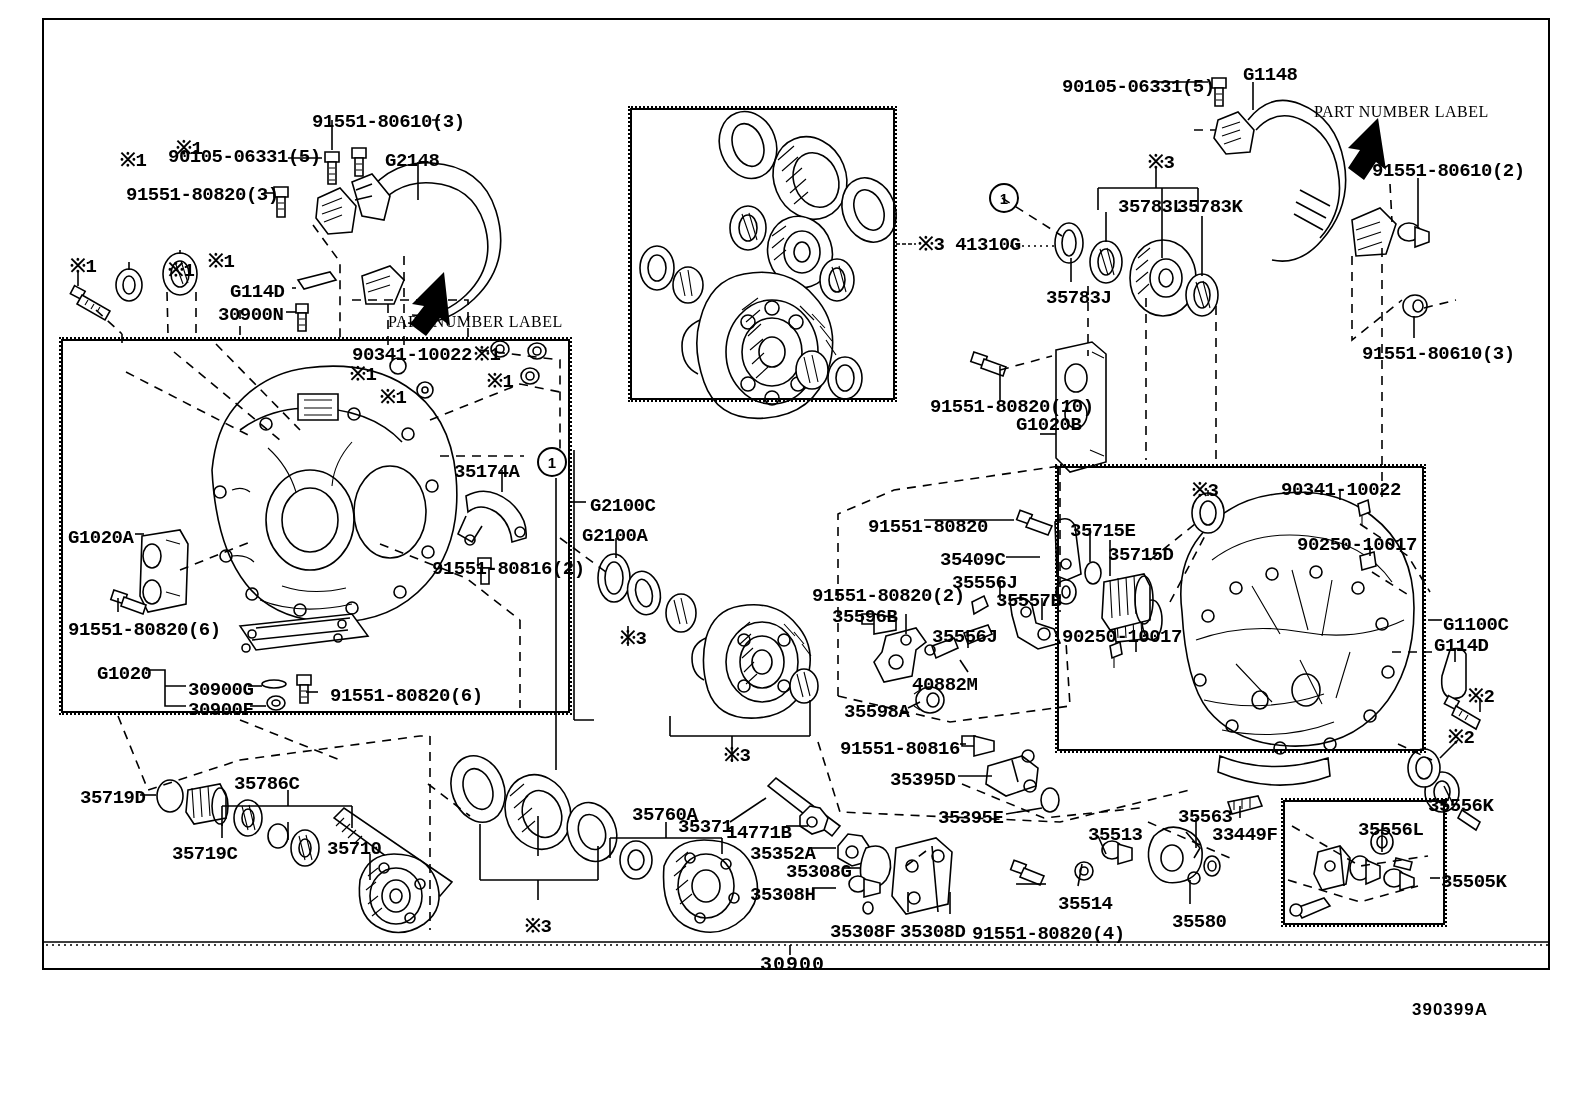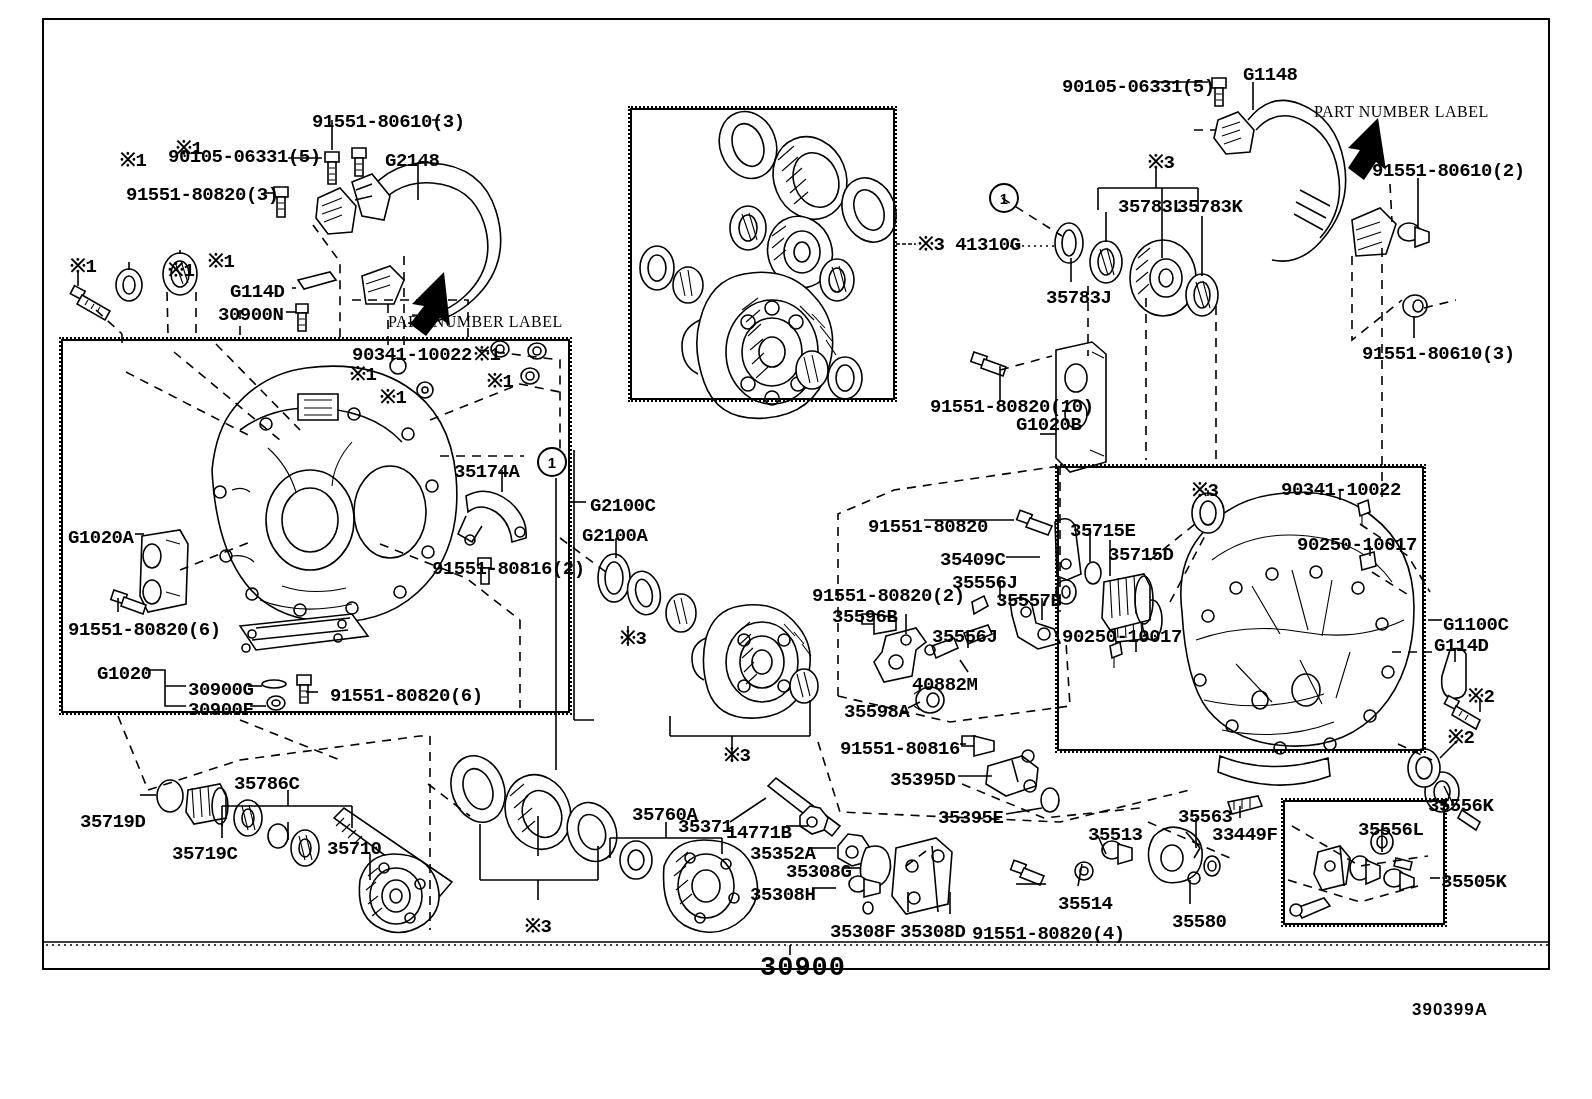--- a/index.html
+++ b/index.html
@@ -817,21 +817,21 @@
       <div class="lbl" style="left: 582px; top: 527px;">G2100A</div>
       <div class="lbl" style="left: 68px; top: 529px;">G1020A</div>
       <div class="lbl" style="left: 432px; top: 560px;">91551-80816(2)</div>
       <div class="lbl" style="left: 620px; top: 630px;">※3</div>
       <div class="lbl" style="left: 68px; top: 621px;">91551-80820(6)</div>
       <div class="lbl" style="left: 97px; top: 665px;">G1020</div>
       <div class="lbl" style="left: 188px; top: 681px;">30900G</div>
       <div class="lbl" style="left: 188px; top: 701px;">30900F</div>
       <div class="lbl" style="left: 330px; top: 687px;">91551-80820(6)</div>
       <div class="lbl" style="left: 724px; top: 747px;">※3</div>
-      <div class="lbl" style="left: 80px; top: 813px; text-align: right;">35719D</div>
+      <div class="lbl" style="left: 80px; top: 789px; text-align: right;">35719D</div>
       <div class="lbl" style="left: 234px; top: 775px;">35786C</div>
       <div class="lbl" style="left: 172px; top: 845px;">35719C</div>
       <div class="lbl" style="left: 327px; top: 840px;">35710</div>
       <div class="lbl" style="left: 525px; top: 918px;">※3</div>
       <div class="lbl" style="left: 632px; top: 806px;">35760A</div>
       <div class="lbl" style="left: 678px; top: 818px;">35371</div>
       <div class="lbl" style="left: 726px; top: 824px;">14771B</div>
       <div class="lbl" style="left: 750px; top: 845px;">35352A</div>
       <div class="lbl" style="left: 786px; top: 863px;">35308G</div>
       <div class="lbl" style="left: 750px; top: 886px;">35308H</div>
@@ -883,17 +883,17 @@
       <div class="lbl" style="left: 208px; top: 253px;">※1</div>
       <div class="lbl" style="left: 168px; top: 262px;">※1</div>
     </div>
 
   <div id="marker-layer">
       <div class="circnum" style="left: 537px; top: 447px;">1</div>
       <div class="circnum" style="left: 989px; top: 183px;">1</div>
     </div>
 
 
-  <div class="lbl" style="left:760px;top:955px;font-size:27px;letter-spacing:1px;">30900</div>
+  <div class="lbl" style="left:760px;top:955px;font-size:20px;letter-spacing:1px;">30900</div>
 
   <div class="sheetno" style="left:1412px;top:1000px;">390399A</div>
 
 </div>
 
 </body></html>

